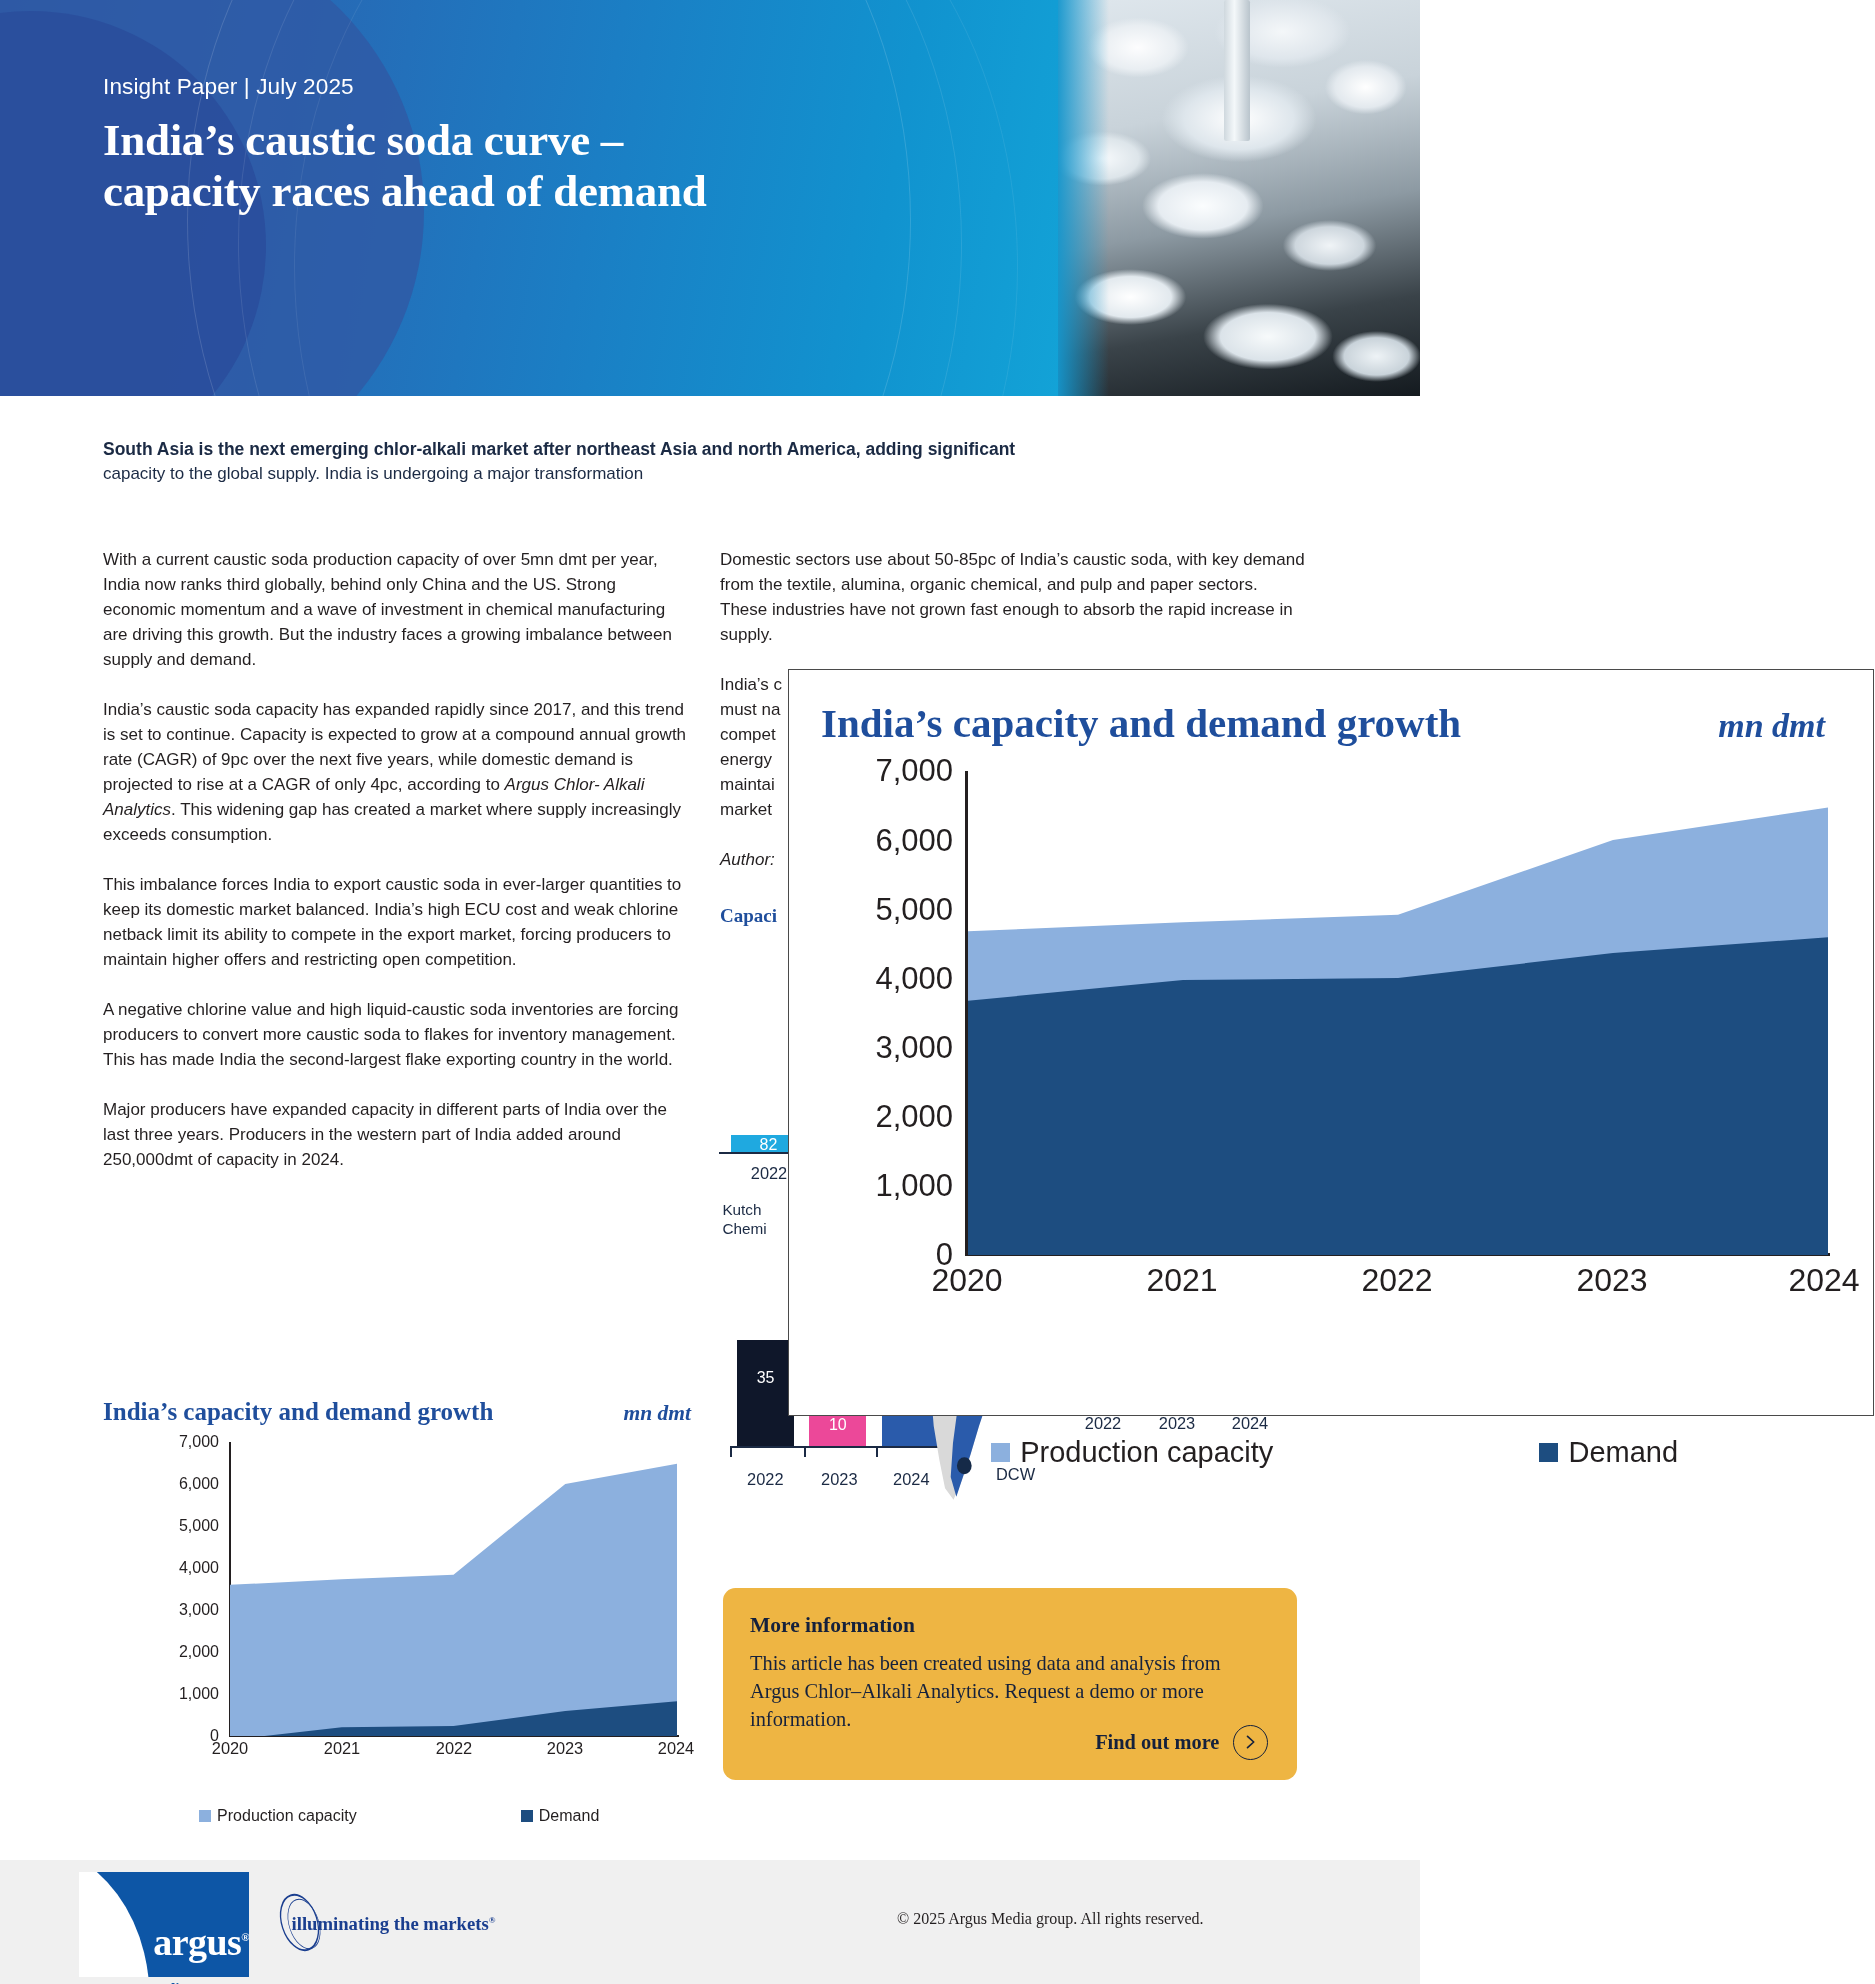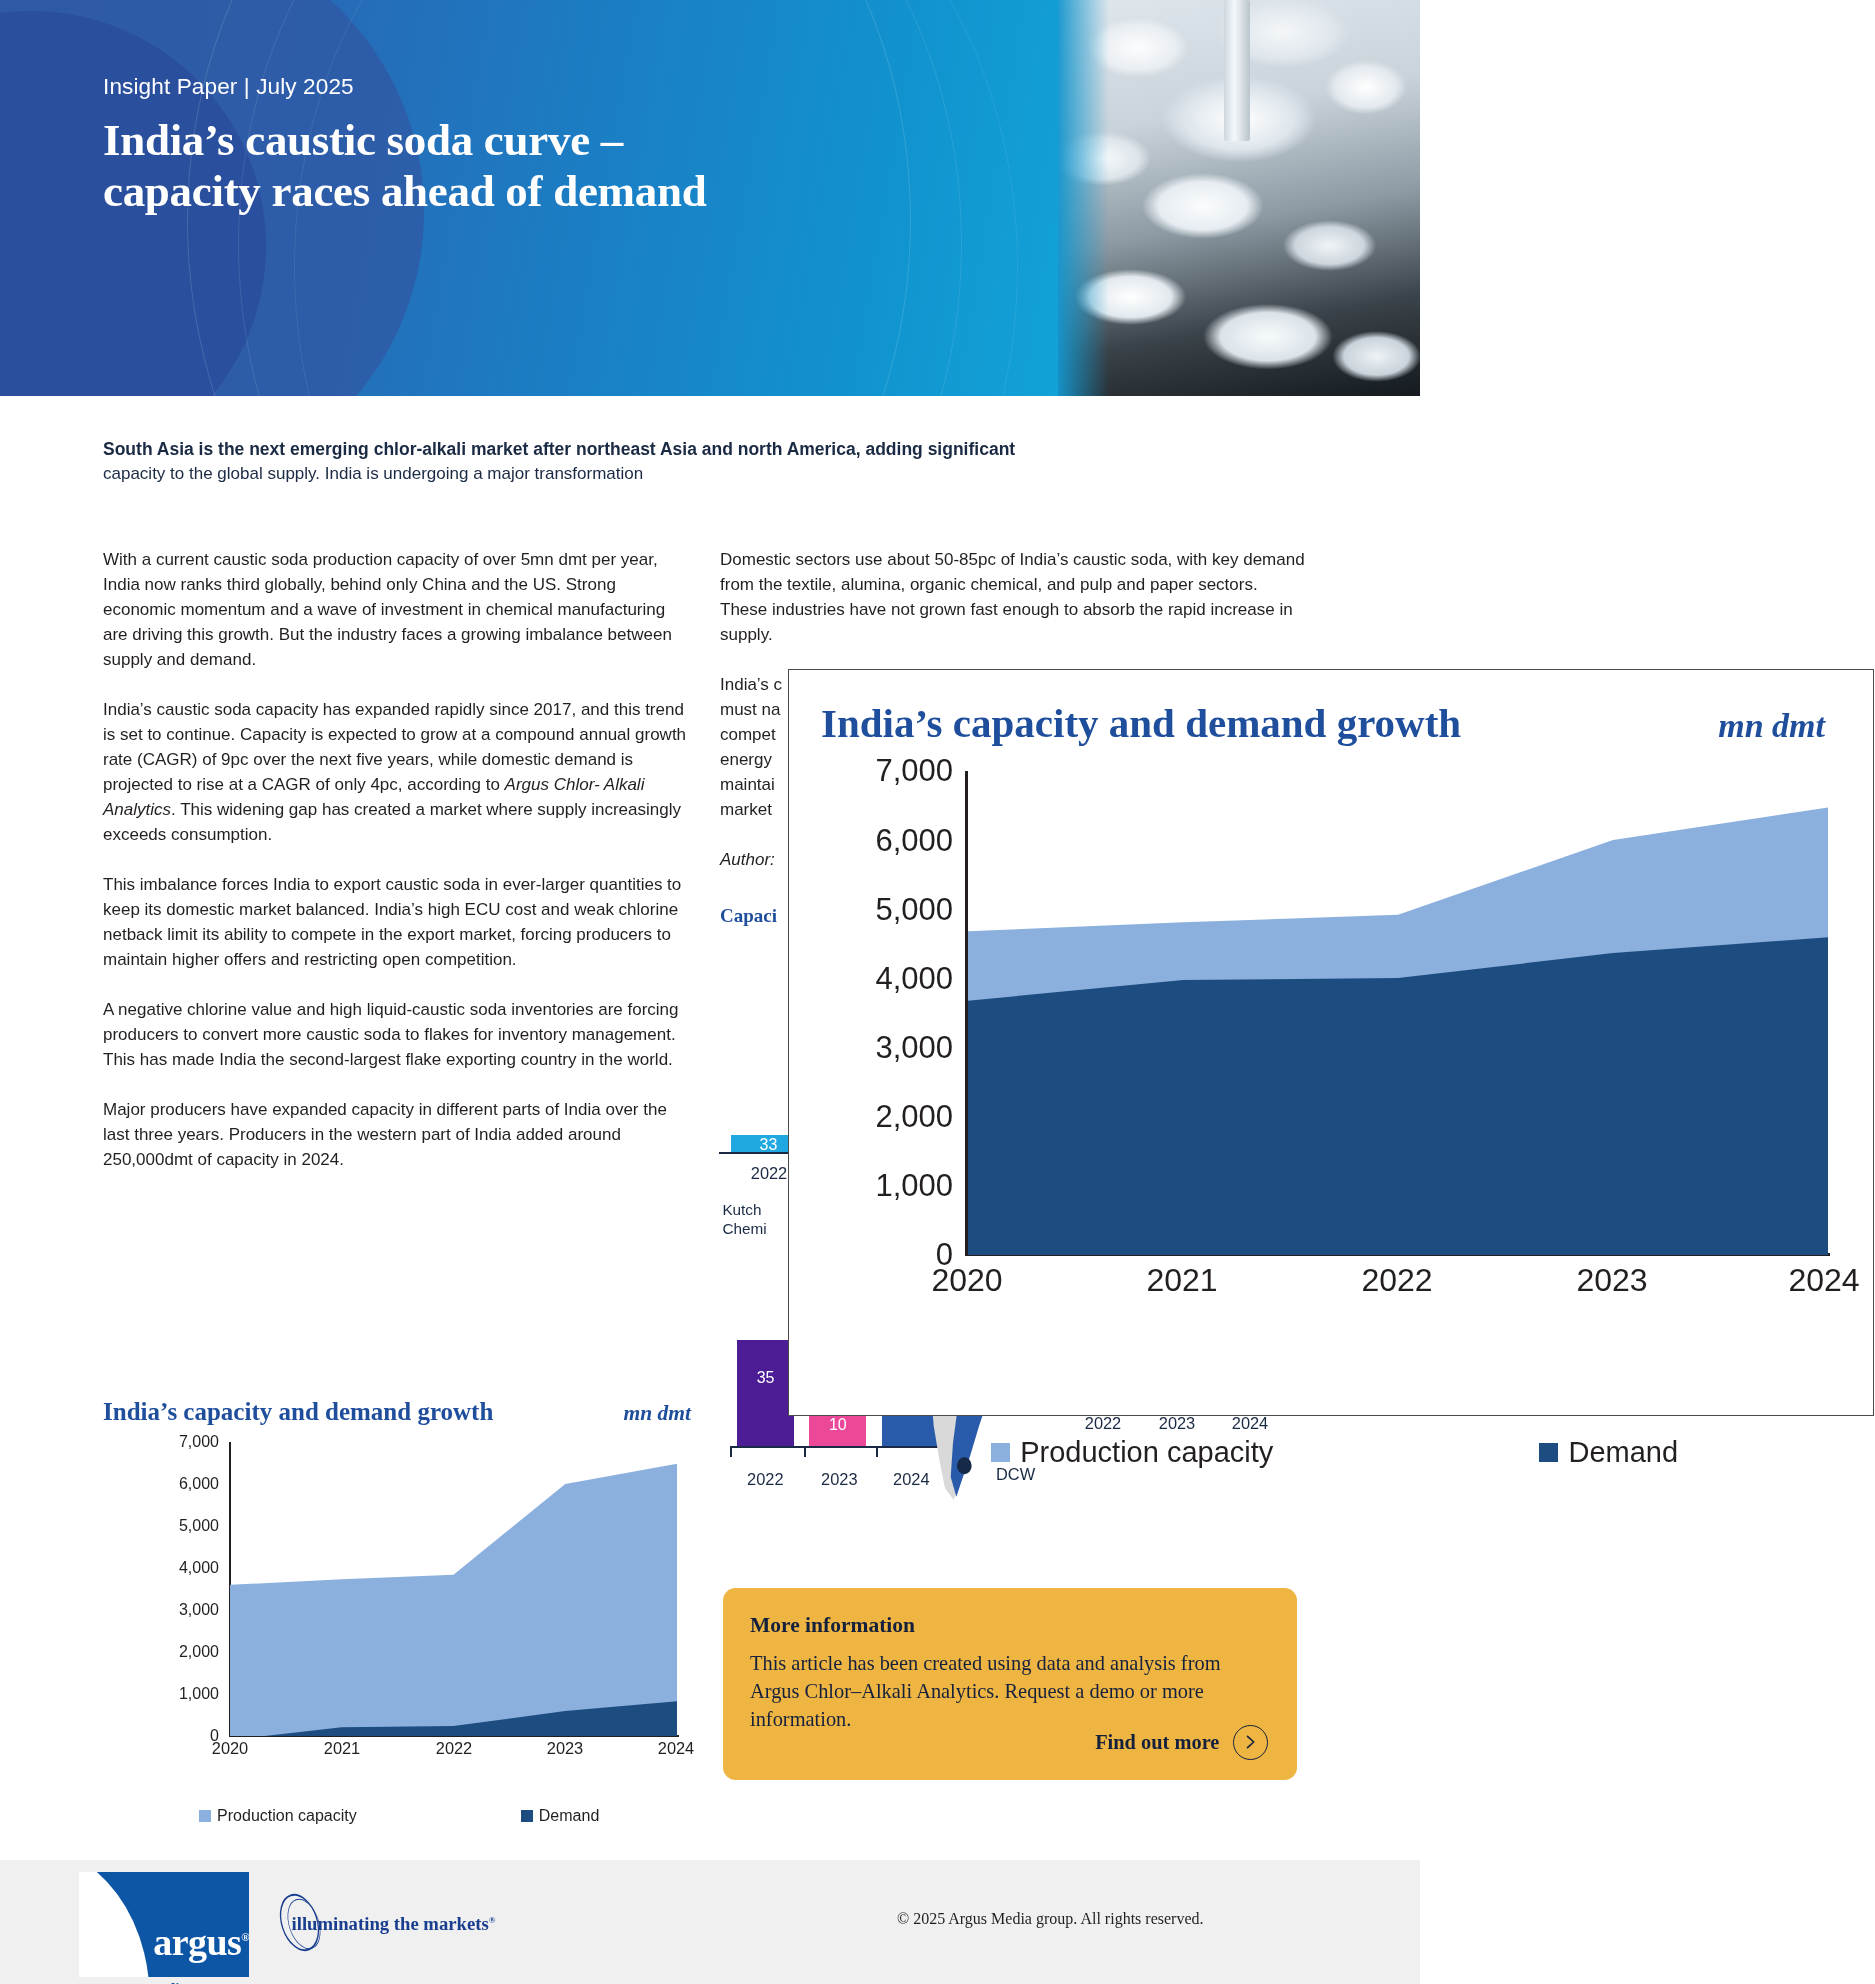--- a/index.html
+++ b/index.html
@@ -287,34 +287,34 @@
   </p>
   <p class="author">Author:</p>
   <h3 class="sub-h">Capaci</h3>
 </div>
 
 <div class="map-graphic">
 
   <div class="mini-bars" style="left:0px; top:0px; width:113px; height:79px;">
     <div class="mini-bar-col" style="left:12.4px; width:74px; height:100%;">
       <div class="mini-bar" style="height:19px; background:#1fa9e0;">
-        <span>33</span>
+        <span>82</span>
       </div>
     </div>
     <div class="mini-axis" style="left:0px; bottom:0px; width:96px;"></div>
     <div class="mini-xlab" style="left:50px; bottom:-29px;">2022</div>
     <div class="mini-name" style="left:3.4px; bottom:-84px;">
       <span>Kutch</span><br>
       <span>Chemi</span>
     </div>
   </div>
 
   <div class="mini-bars" style="left:11.3px; top:243px; width:243px; height:130px;">
     <div class="mini-bar-col" style="left:6.8px; width:57px; height:100%;">
-      <div class="mini-bar" style="height:108px; background:#4c1d95;">
+      <div class="mini-bar" style="height:108px; background:#0f172a;">
         <span style="margin-bottom:32px;">35</span>
       </div>
     </div>
     <div class="mini-bar-col" style="left:79px; width:57px; height:100%;">
       <div class="mini-bar" style="height:42px; background:#ec4899;">
         <span style="margin-bottom:4.5px;">10</span>
       </div>
     </div>
     <div class="mini-bar-col" style="left:152px; width:57px; height:100%;">
       <div class="mini-bar" style="height:105px; background:#2a5bab;">

